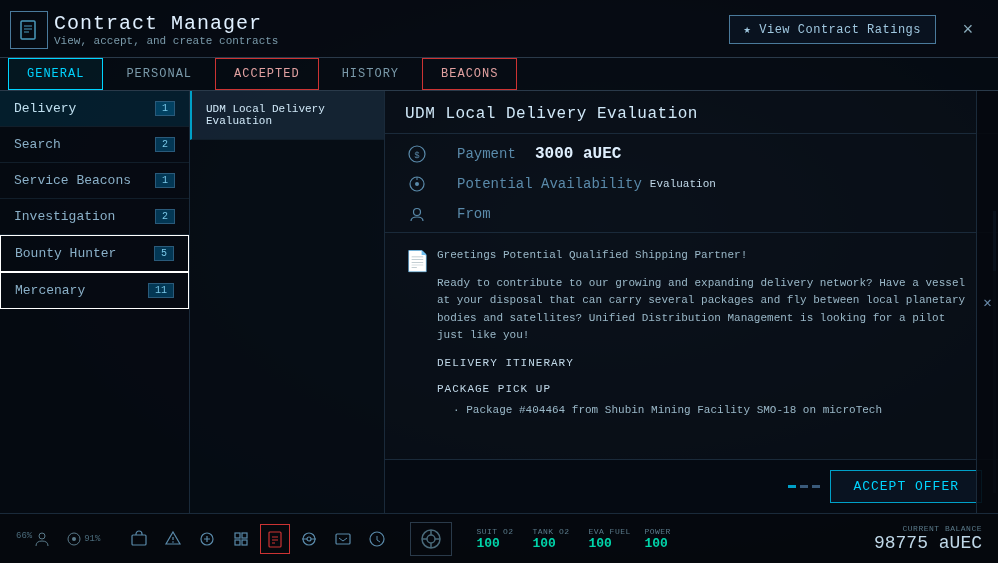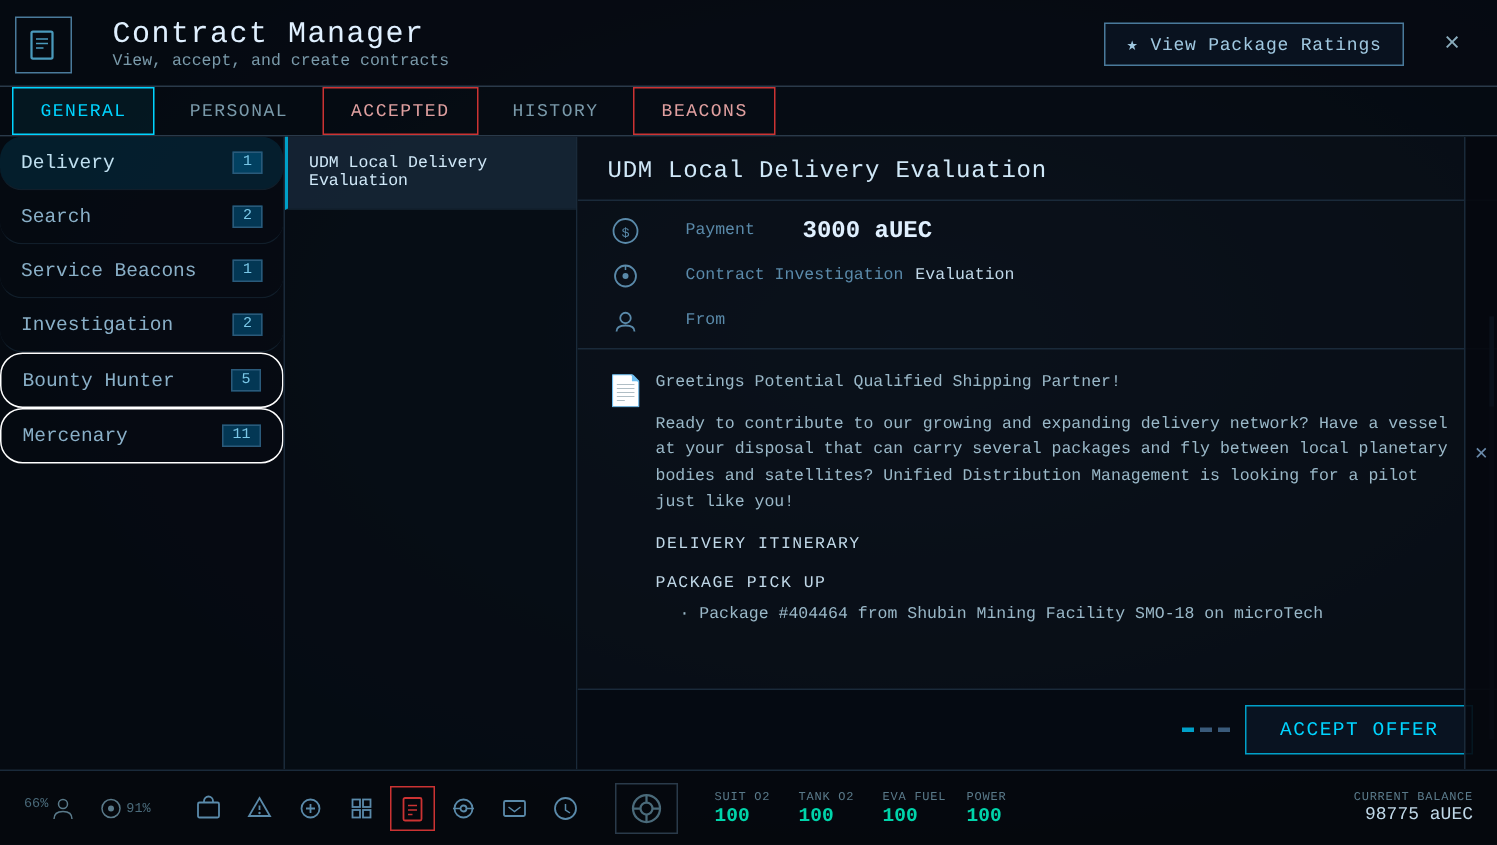--- a/index.html
+++ b/index.html
@@ -37,21 +37,21 @@
       justify-content: space-between;
       padding: 8px 16px 6px 10px;
       border-bottom: 1px solid #2a3a4a;
       background: rgba(5,10,18,0.9);
       min-height: 58px;
     }
 
     .title-section {
       display: flex;
       align-items: center;
-      gap: 27px;
+      gap: 6px;
     }
 
     .title-icon {
       width: 38px;
       height: 38px;
       border: 1px solid #4a7a9b;
       display: flex;
       align-items: center;
       justify-content: center;
       color: #7ab8d8;
@@ -147,21 +147,20 @@
 
     .sidebar-item {
       display: flex;
       align-items: center;
       justify-content: space-between;
       padding: 10px 14px;
       cursor: pointer;
       border-bottom: 1px solid #111e2a;
       font-size: 13px;
       color: #8ab0c8;
-      border-radius: 15px;
     }
 
     .sidebar-item.active {
       background: rgba(0,150,200,0.15);
       color: #c0e0f0;
     }
 
     .sidebar-item.highlighted {
       border: 1px solid #ffffff;
     }
@@ -225,21 +224,21 @@
       width: 24px;
       height: 24px;
       display: flex;
       align-items: center;
       justify-content: center;
       color: #5a8aaa;
       font-size: 14px;
     }
 
     .info-label {
-      font-size: 11px;
+      font-size: 14px;
       color: #5a8aaa;
       min-width: 90px;
       padding-left: 20px;
     }
 
     .info-value {
       font-size: 11px;
       color: #c0d8e8;
     }
 
@@ -381,21 +380,21 @@
       align-items: flex-end;
     }
 
     .balance-label {
       font-size: 8px;
       color: #5a7a8a;
       letter-spacing: 0.5px;
     }
 
     .balance-value {
-      font-size: 12px;
+      font-size: 18px;
       color: #c0d8e8;
     }
 
     .scrollbar-indicator {
       position: absolute;
       right: 2px;
       top: 120px;
       bottom: 20px;
       width: 3px;
       background: #1a2a3a;
@@ -444,21 +443,21 @@
         </svg>
       </div>
       <div class="title-text">
         <h1>Contract Manager</h1>
         <p>View, accept, and create contracts</p>
       </div>
     </div>
     <div style="display:flex;align-items:center;gap:8px;">
       <button class="view-ratings-btn">
         <span>★</span>
-        <span>View Package Ratings</span>
+        <span>View Contract Ratings</span>
       </button>
       <div class="close-btn">×</div>
     </div>
   </div>
 
   <div class="tabs-row">
     <div class="tab active">GENERAL</div>
     <div class="tab">PERSONAL</div>
     <div class="tab highlighted">ACCEPTED</div>
     <div class="tab">HISTORY</div>
@@ -516,21 +515,21 @@
           <span class="info-value payment">3000 aUEC</span>
         </div>
         <div style="display:grid; grid-template-columns: 24px auto 1fr; gap: 4px 8px; align-items: center; margin-bottom: 6px;">
           <div class="info-icon">
             <svg width="20" height="20" viewBox="0 0 20 20" fill="none">
               <circle cx="10" cy="10" r="7" stroke="#5a8aaa" stroke-width="1.2" fill="none"></circle>
               <circle cx="10" cy="10" r="2" fill="#5a8aaa"></circle>
               <line x1="10" y1="3" x2="10" y2="6" stroke="#5a8aaa" stroke-width="1"></line>
             </svg>
           </div>
-          <span class="info-label">Contract Investigation</span>
+          <span class="info-label">Potential Availability</span>
           <span class="info-value">Evaluation</span>
         </div>
         <div style="display:grid; grid-template-columns: 24px auto 1fr; gap: 4px 8px; align-items: center;">
           <div class="info-icon">
             <svg width="20" height="20" viewBox="0 0 20 20" fill="none">
               <circle cx="10" cy="8" r="3.5" stroke="#5a8aaa" stroke-width="1.2" fill="none"></circle>
               <path d="M4 17 Q4 13 10 13 Q16 13 16 17" stroke="#5a8aaa" stroke-width="1.2" fill="none"></path>
             </svg>
           </div>
           <span class="info-label">From</span>

